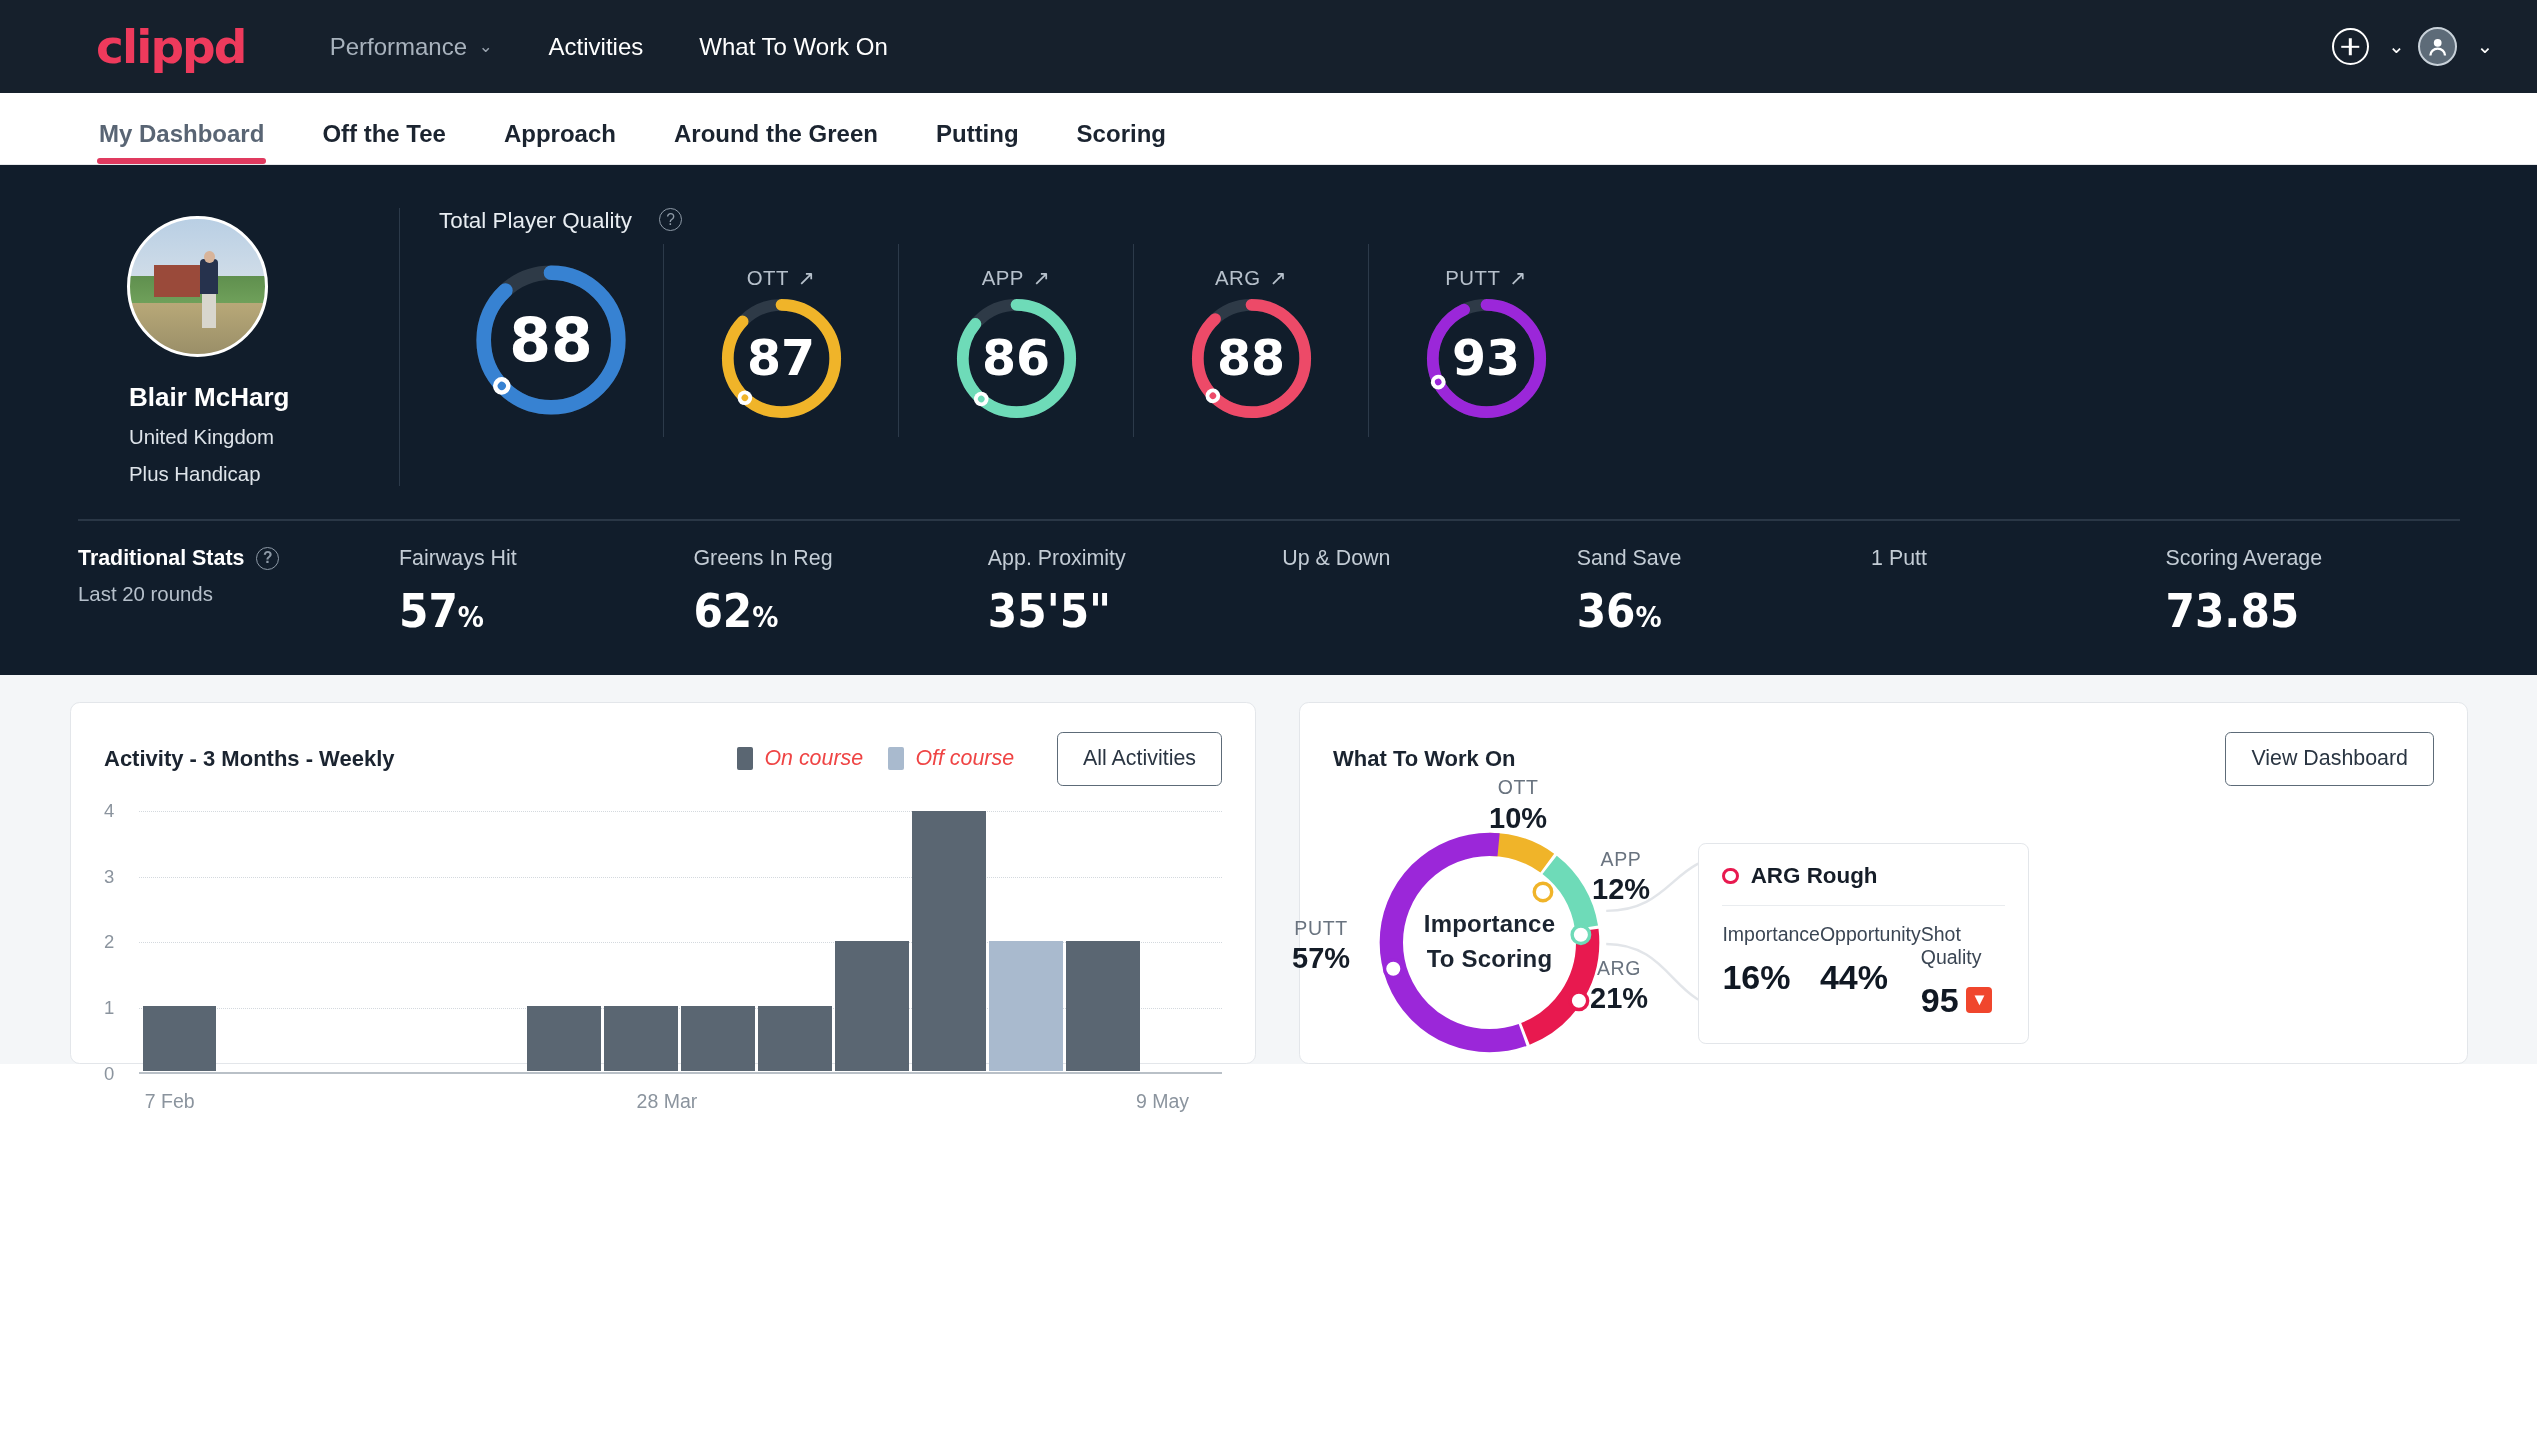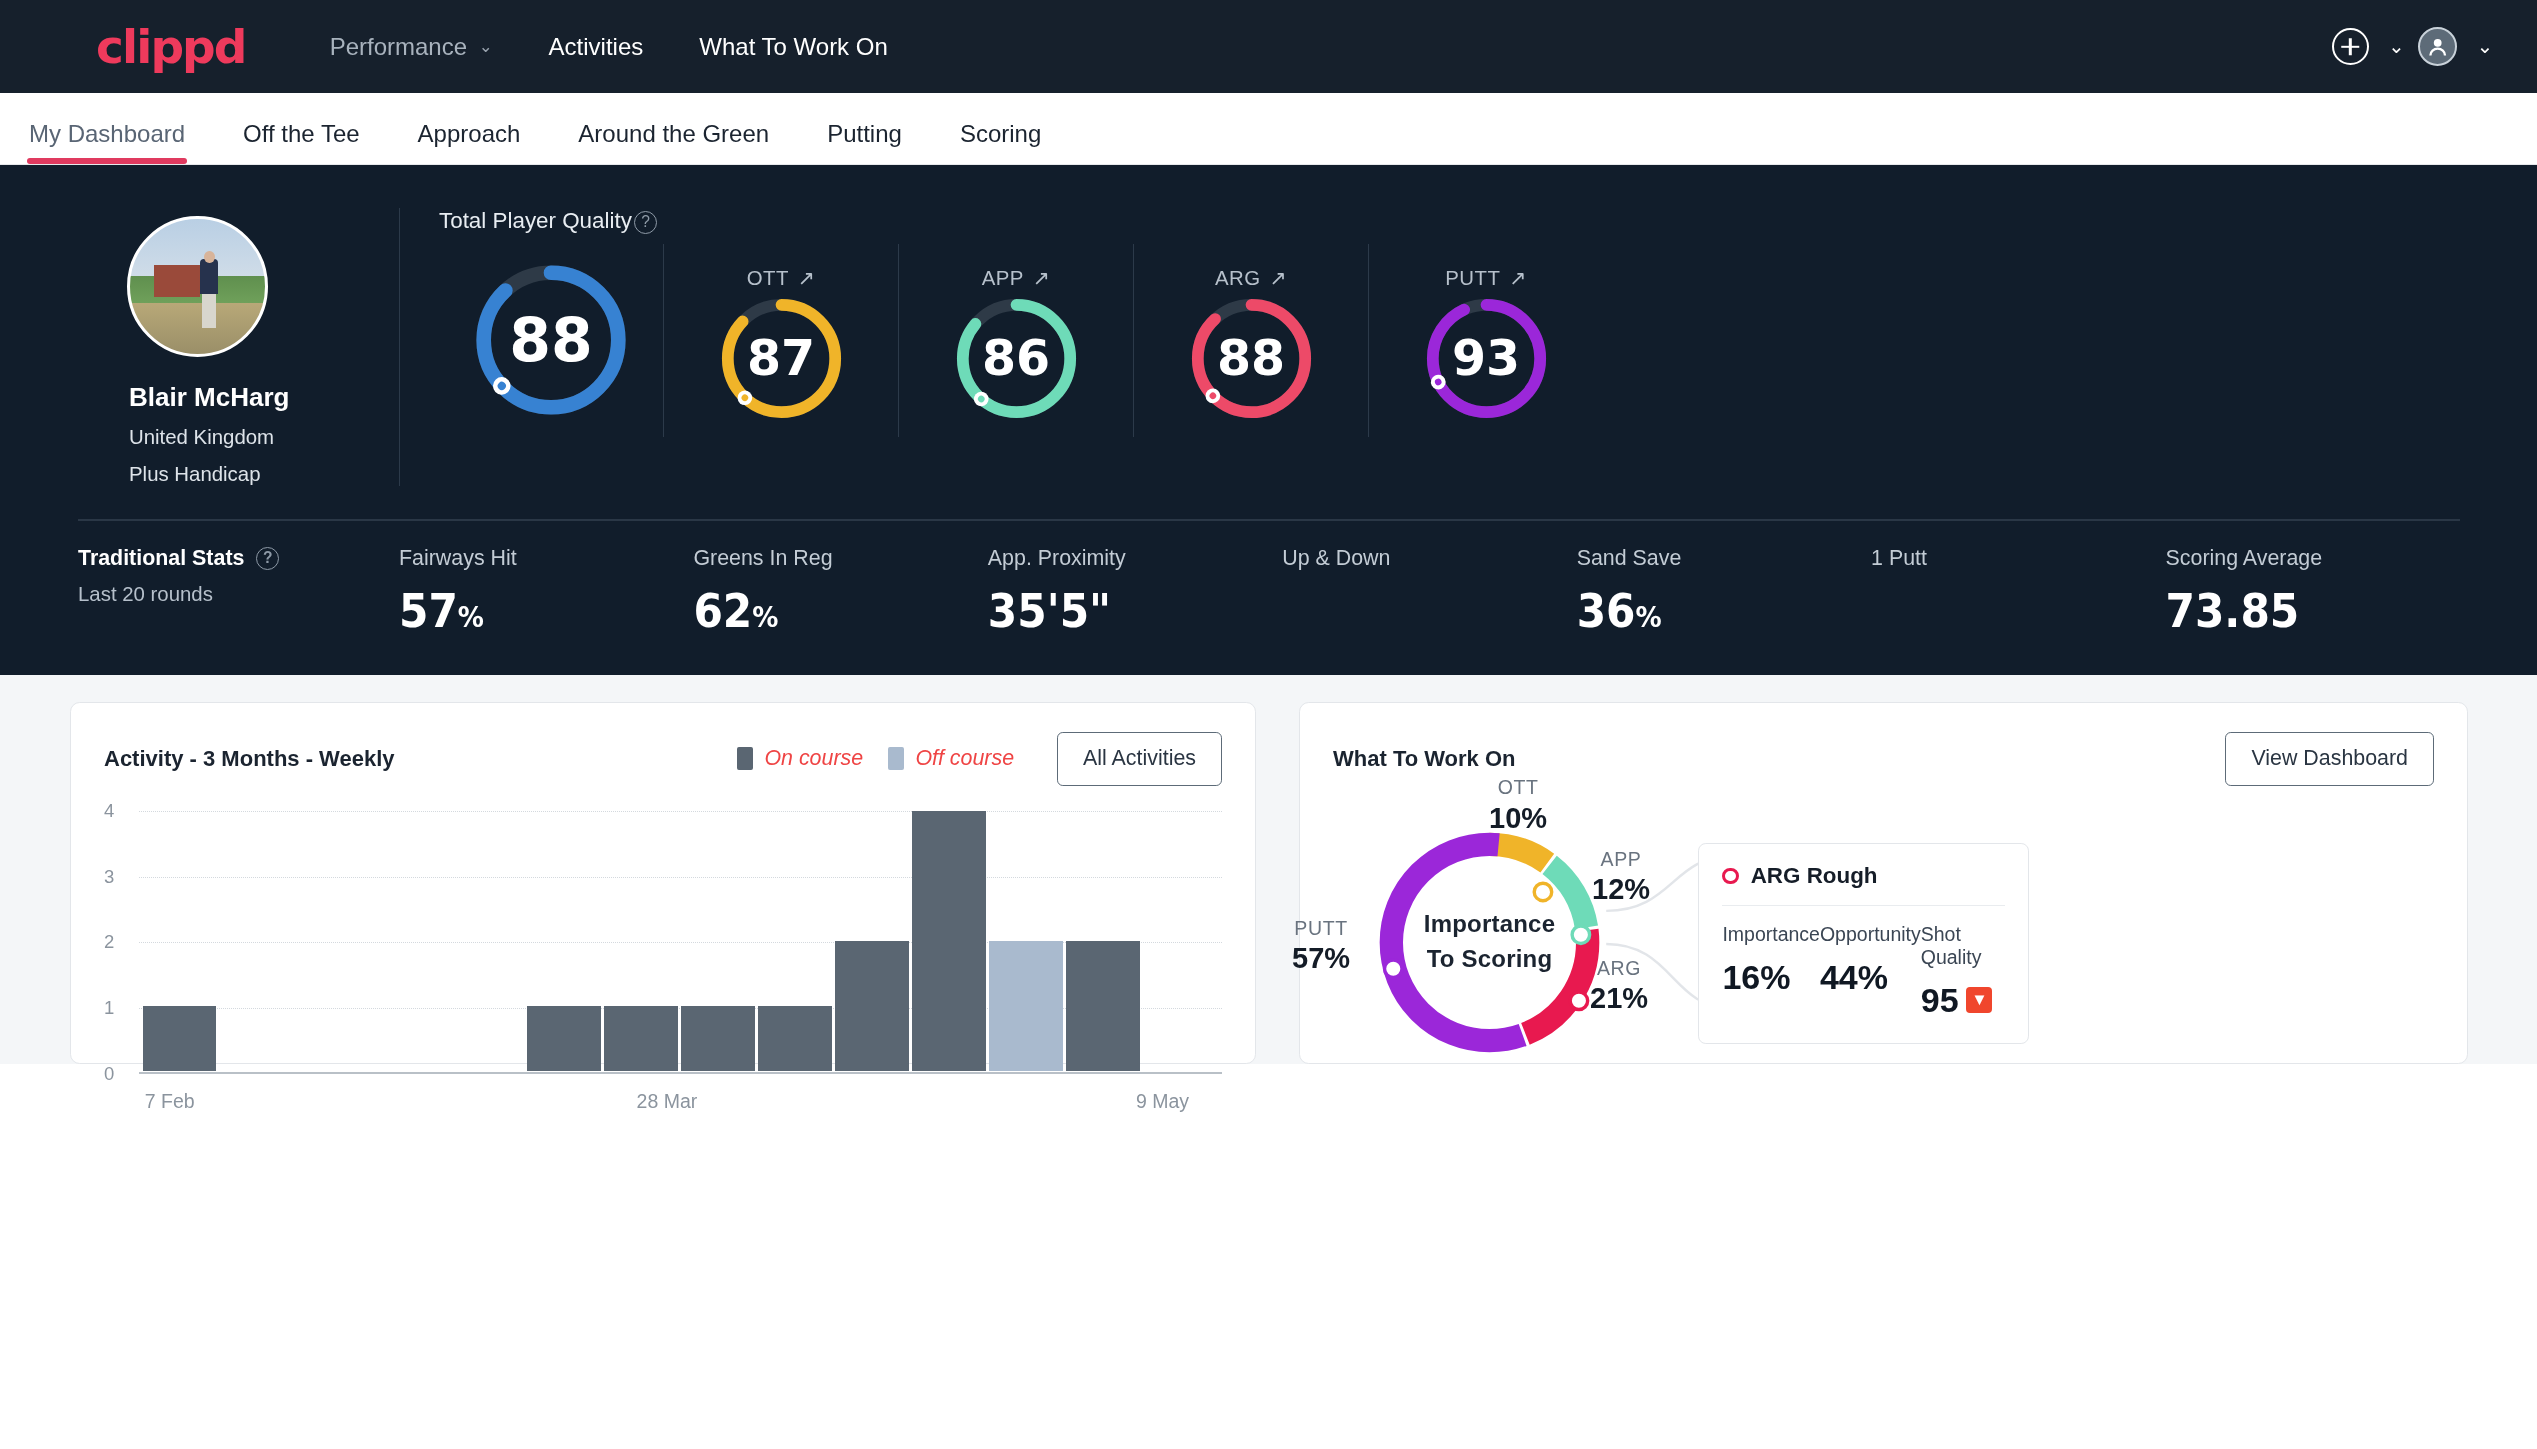--- a/index.html
+++ b/index.html
@@ -39,22 +39,23 @@
   .avatar-btn {
     width: 39px; height: 39px; border-radius: 50%;
     border: 2.4px solid #c9d2da; background: #5d6b78;
     display: flex; align-items: center; justify-content: center; cursor: pointer;
   }
   .chev { color: #fff; font-size: 19.5px; cursor: pointer; margin-left: 5.8px; }
 
   
   .tabbar {
     height: 72px; background: #ffffff; display: flex;
-    align-items: flex-end; gap: 0;
+    align-items: flex-end; padding-left: 70px; gap: 0;
     border-bottom: 1.9px solid #e6e8eb;
+    font-weight: bold;
   }
   .tab {
     font-size: 24px; color: #1b2430; cursor: pointer;
     padding: 0 29px 15.6px 29px; position: relative;
   }
   .tab.active { color: #596574; }
   .tab.active::after {
     content: ""; position: absolute; left: 27px; right: 27px; bottom: 0;
     height: 5.8px; background: #e03a5f; border-radius: 2.9px;
   }
@@ -70,21 +71,21 @@
     position: relative;
   }
   .pic .bldg { position:absolute; left:18%; top:34%; width:34%; height:24%; background:#9a4a3a; }
   .pic .person-body { position:absolute; left:52%; top:30%; width:13%; height:26%; background:#26324d; border-radius:3.9px 3.9px 0 0; }
   .pic .person-legs { position:absolute; left:53%; top:53%; width:11%; height:28%; background:#d8d6cd; }
   .pic .person-head { position:absolute; left:55%; top:24%; width:8%; height:9%; background:#d8b49a; border-radius:50%; }
   .pname { color:#fff; font-size:26px; font-weight:bold; margin: 25px 0 0 51px; }
   .pmeta { color:#dde3e9; font-size:20.4px; margin: 13.6px 0 0 51px; }
 
   .tpq-wrap { flex: 1; border-left: 1.9px solid #2c3a4a; padding-left: 39px; }
-  .tpq-title { color:#e8edf2; font-size:22.4px; display:flex; align-items:flex-end; gap:2px; }
+  .tpq-title { color:#e8edf2; font-size:22.4px; display:flex; align-items:flex-start; gap:27px; }
   .qmark {
     width: 23.4px; height: 23.4px; border-radius: 50%; border: 1.9px solid #8e9aa7;
     color:#8e9aa7; font-size: 15.6px; display:flex; align-items:center;
     justify-content:center; cursor:pointer;
   }
   .gauges { display: flex; align-items: center; margin-top: 9.7px; }
   .gcell { display:flex; flex-direction:column; align-items:center; justify-content:flex-start; }
   .gcell.main { width: 224px; }
   .gcell.sub  { width: 235px; border-left: 1.9px solid #2c3a4a; padding: 0 0 15.6px 0; height: 193px; justify-content:flex-end;}
   .glabel {

